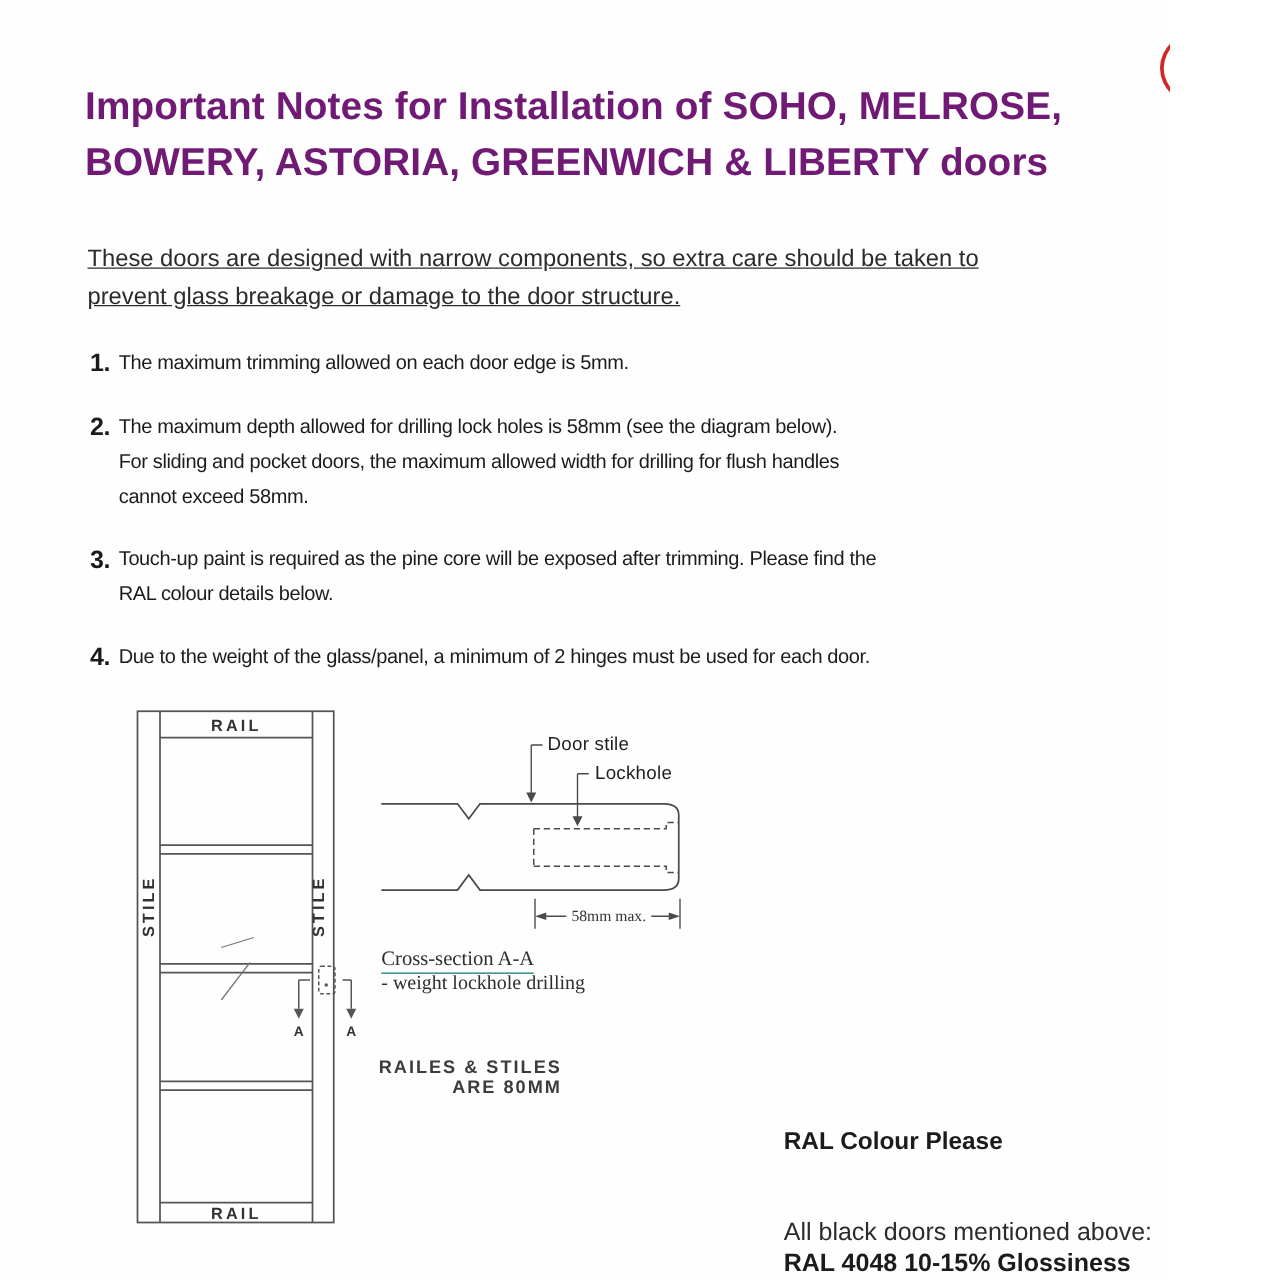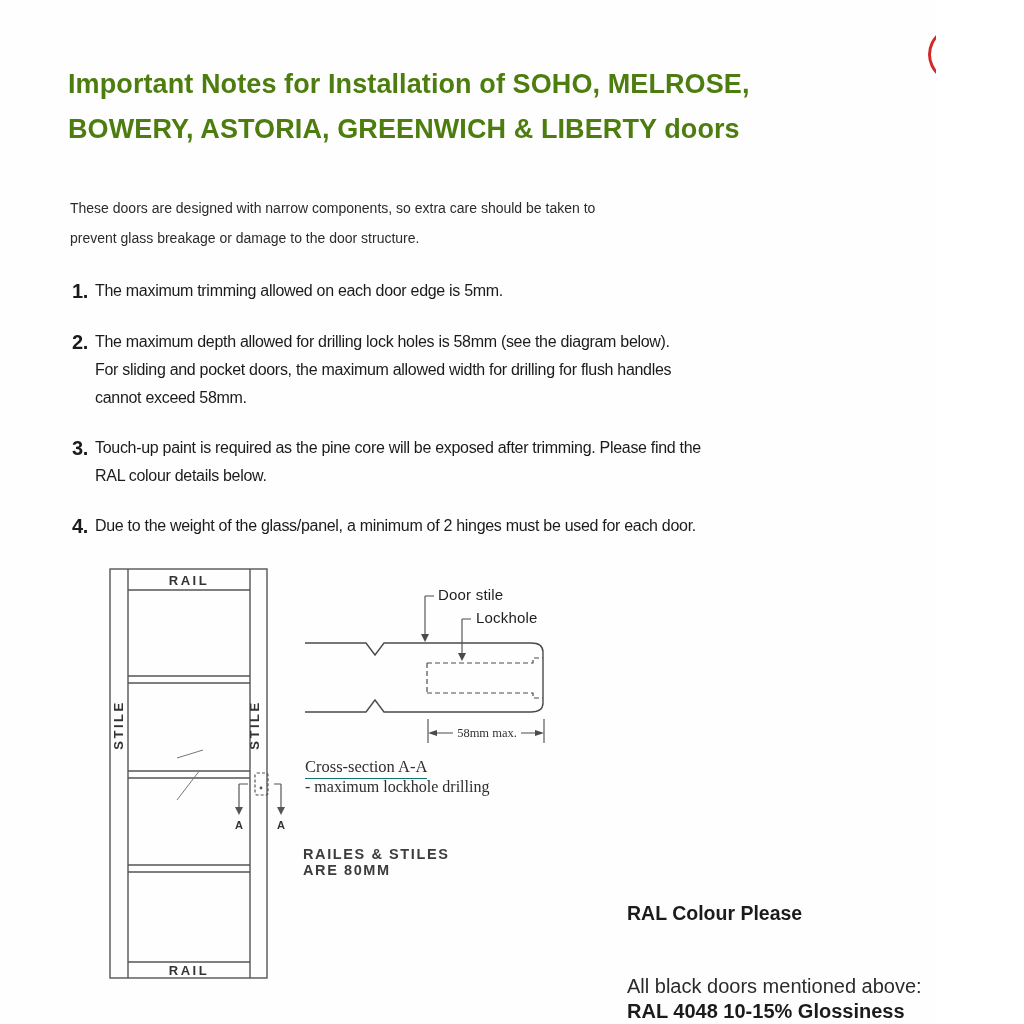--- a/index.html
+++ b/index.html
@@ -6,39 +6,39 @@
   body { background:#ffffff; font-family:"Liberation Sans", sans-serif; }
   #canvas {
     position:relative; width:936px; height:1024px;
     background:#fefefe; overflow:hidden; color:#1c1c1c;
   }
   .abs { position:absolute; }
 
   
   .page-title {
     left:68px; top:62px; width:840px;
-    font-size:27px; line-height:45px; font-weight:700; color:#4d7c0f;
+    font-size:31px; line-height:45px; font-weight:700; color:#701a75;
     white-space:pre-line; letter-spacing:0.1px;
   }
   .logo {
     left:928px; top:24px; width:69px; height:61px;
     border:3.5px solid #cf2a27; border-radius:50%;
     background:#ffffff; display:flex; align-items:center; justify-content:center;
   }
   .logo .dd {
     font-weight:700; font-style:italic; font-size:28px; letter-spacing:-2px;
     line-height:1;
   }
   .logo .d1 { color:#cf2a27; }
   .logo .d2 { color:#161616; }
 
   
   .intro {
     left:70px; top:193px; width:900px;
-    font-size:14px; line-height:30px; color:#2b2b2b; white-space:pre-line;
+    font-size:19px; line-height:30px; color:#2b2b2b; white-space:pre-line;text-decoration:underline;
   }
   .note { left:72px; width:920px; display:flex; }
   .note-num {
     width:23px; flex:0 0 23px;
     font-size:20px; line-height:28px; font-weight:700; color:#1b1b1b;
     letter-spacing:-0.3px;
   }
   .note-text {
     font-size:16px; line-height:28px; font-weight:400; color:#1b1b1b;
     letter-spacing:-0.3px; white-space:pre-line; width:897px;
@@ -58,21 +58,21 @@
     font-family:"Liberation Serif", serif; font-size:16.5px; color:#2e2e2e;
     border-bottom:1px solid #0f766e; padding-bottom:1px; display:inline-block;
   }
   .cross-caption-sub {
     left:305px; top:778px;
     font-family:"Liberation Serif", serif; font-size:16px; color:#2e2e2e;
   }
   .rails-note {
     left:303px; top:847px;
     font-size:14.5px; font-weight:700; line-height:15.5px; letter-spacing:1.6px;
-    color:#3c3c3c; white-space:pre-line;
+    color:#3c3c3c; white-space:pre-line;text-align:right;
   }
 
   
   .ral-guide { left:627px; top:900px; width:340px; }
   .ral-title { font-size:19.5px; font-weight:700; line-height:27px; color:#1b1b1b; }
   .ral-line1 { font-size:20px; line-height:26px; color:#2b2b2b;margin-top:46px; }
   .ral-line2 { font-size:20px; font-weight:700; line-height:25px; color:#1b1b1b; }
 </style>
 </head>
 <body>
@@ -176,21 +176,21 @@
     <g stroke="#4a4a4a" stroke-width="1.1" fill="none">
       <path d="M133,139 V163 M249,139 V163"></path>
       <path d="M137,153 H158 M226,153 H245"></path>
     </g>
     <polygon points="133,153 142,150 142,156" fill="#4a4a4a"></polygon>
     <polygon points="249,153 240,150 240,156" fill="#4a4a4a"></polygon>
     <text x="192" y="157" text-anchor="middle" class="dim-text">58mm max.</text>
   </svg>
 
   <div class="abs cross-caption-title">Cross-section A-A</div>
-  <div class="abs cross-caption-sub">- maximum lockhole drilling</div>
+  <div class="abs cross-caption-sub">- weight lockhole drilling</div>
   <div class="abs rails-note">RAILES &amp; STILES
 ARE 80MM</div>
 
   <div class="abs ral-guide">
     <div class="ral-title">RAL Colour Please</div>
     <div class="ral-line1">All black doors mentioned above:</div>
     <div class="ral-line2">RAL 4048 10-15% Glossiness</div>
   </div>
 
 </div>

